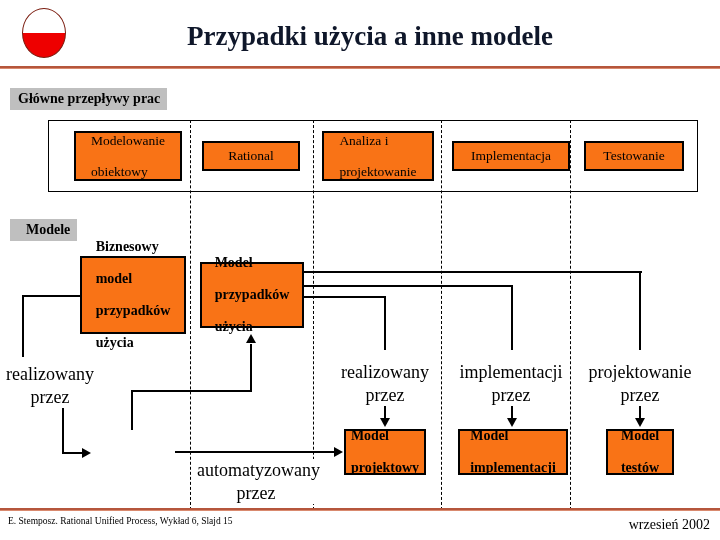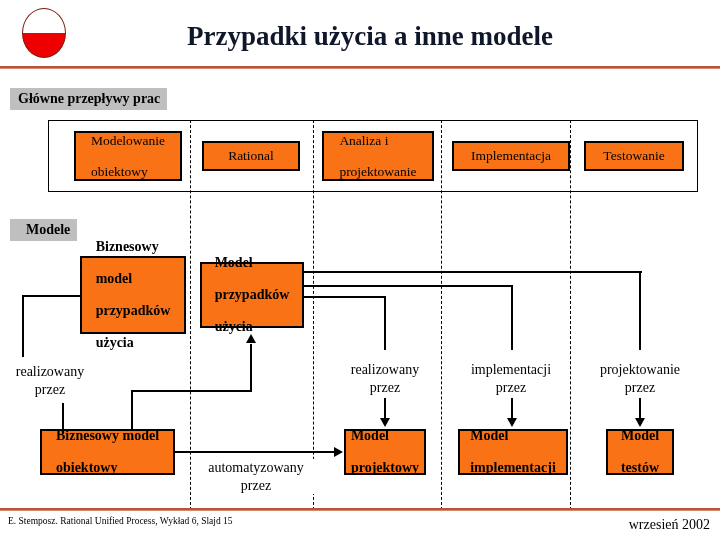--- a/index.html
+++ b/index.html
@@ -107,21 +107,21 @@
     line-height: 1.15;
   }
   .box span { display: block; padding: 0 3px; }
 
   .box-phase { font-size: 13.5px; }
   .box-model { font-size: 14px; font-weight: bold; }
 
   
   .edge-label {
     position: absolute;
-    font-size: 14px;
+    font-size: 18px;
     color: #000000;
     text-align: center;
     line-height: 1.25;
     white-space: nowrap;
     background: #ffffff;
   }
 
   
   .ln {
     position: absolute;
@@ -265,26 +265,20 @@
   <div class="edge-label" style="left:452px; top:361px; width:118px;">
     <span>implementacji</span><br>
     <span>przez</span>
   </div>
 
   <div class="edge-label" style="left:587px; top:361px; width:106px;">
     <span>projektowanie</span><br>
     <span>przez</span>
   </div>
 
-  <div class="box box-model" style="left:40px; top:429px; width:135px; height:46px;">
-    <span>
-      <span>Biznesowy model</span><br>
-      <span>obiektowy</span>
-    </span>
-  </div>
 
   <div class="ln ln-h" style="left:175px; top:451px; width:161px;"></div>
   <div class="arrow arrow-right" style="left:334px; top:447px;"></div>
 
   <div class="edge-label" style="left:197px; top:459px; width:118px;">
     <span>automatyzowany</span><br>
     <span>przez</span>
   </div>
 
   <div class="box box-model" style="left:344px; top:429px; width:82px; height:46px;">

